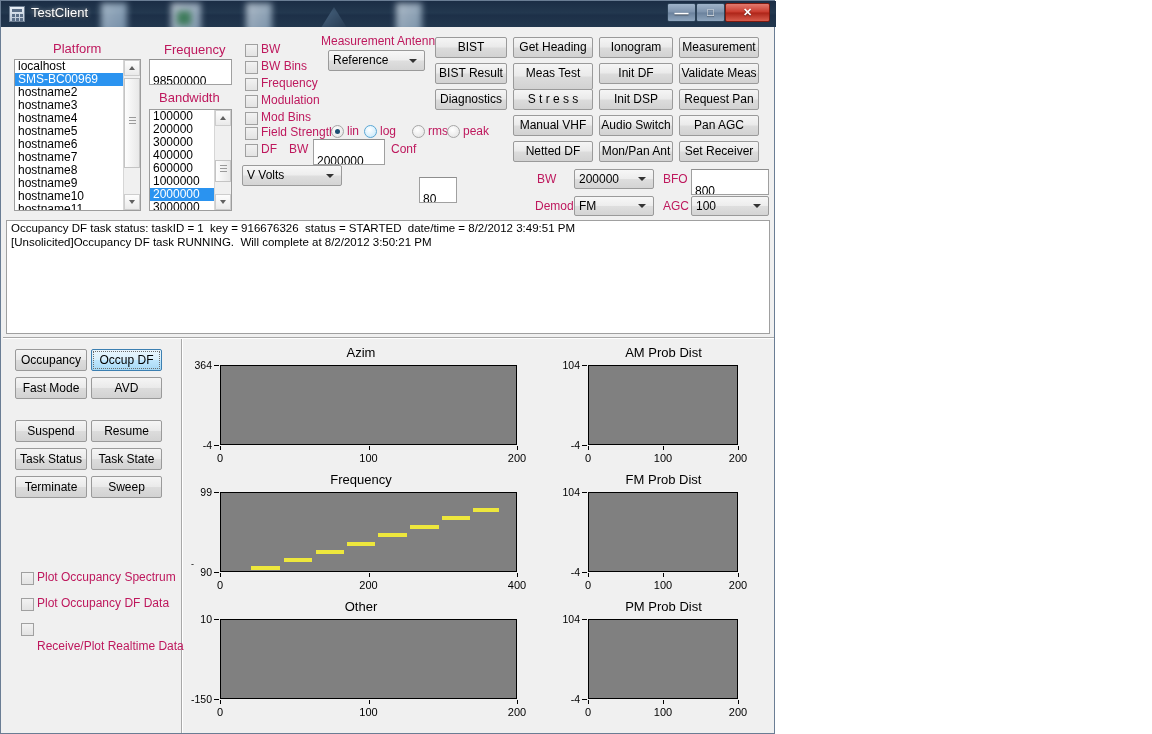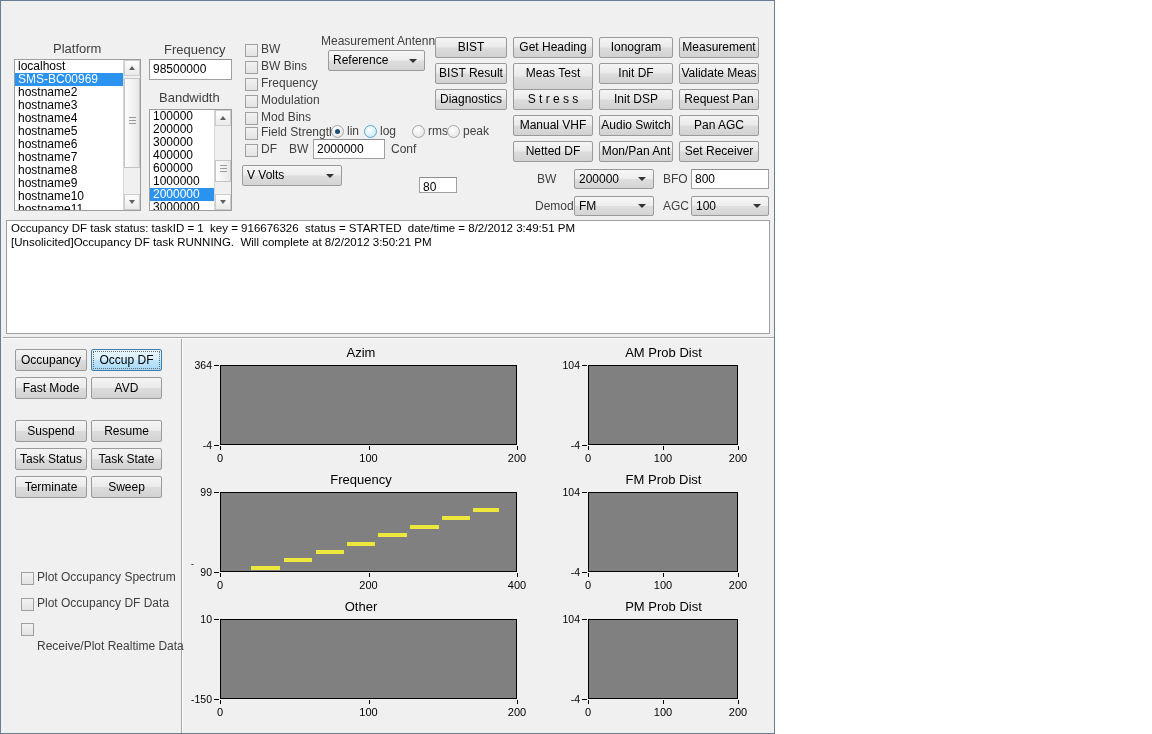--- a/index.html
+++ b/index.html
@@ -90,21 +90,21 @@
     color: #ffffff;
     font-size: 11px;
     font-weight: bold;
     top: 2px;
     text-shadow: 0 1px 1px rgba(0,0,0,0.5);
   }
   #btn-min .wbtn-glyph { top: 1px; font-size: 14px; }
   .lbl {
     position: absolute;
     font-size: 12px;
-    color: #404040;
+    color: #be185d;
     white-space: nowrap;
   }
   .btn {
     position: absolute;
     background: linear-gradient(to bottom, #f5f5f5 0%, #eaeaea 48%, #dcdcdc 52%, #d2d2d2 100%);
     border: 1px solid #9a9a9a;
     border-radius: 2px;
     box-sizing: border-box;
     font-family: "Liberation Sans", sans-serif;
     font-size: 12px;
@@ -128,21 +128,21 @@
   }
   .txt {
     position: absolute;
     background: #ffffff;
     border: 1px solid #a0a0a0;
     border-top-color: #8e8e8e;
     box-sizing: border-box;
     font-family: "Liberation Sans", sans-serif;
     font-size: 12px;
     color: #000;
-    padding: 0 3px;
+    padding: 12px 3px;
     line-height: 18px;
     white-space: nowrap;
     overflow: hidden;
   }
   .combo {
     position: absolute;
     background: linear-gradient(to bottom, #f7f7f7 0%, #ededed 48%, #dedede 52%, #d4d4d4 100%);
     border: 1px solid #9a9a9a;
     border-radius: 2px;
     box-sizing: border-box;
@@ -350,20 +350,41 @@
     color: #000;
   }
 </style>
 </head>
 <body>
 
 <div id="screen">
 
   <div id="window">
 
+    <div id="titlebar">
+      <div class="glass-blob" style="left:100px;top:2px;width:26px;height:30px;background:linear-gradient(135deg,#cfe0ee,#8aa7c2);"></div>
+      <div class="glass-blob" style="left:170px;top:2px;width:30px;height:30px;background:linear-gradient(135deg,#e4ecf4,#9db7cd);"></div>
+      <div class="glass-blob" style="left:176px;top:10px;width:14px;height:14px;background:#1f6b3a;"></div>
+      <div class="glass-blob" style="left:245px;top:2px;width:26px;height:30px;background:linear-gradient(135deg,#dfe9f2,#93aec6);"></div>
+      <div class="glass-blob" style="left:318px;top:6px;width:30px;height:24px;background:linear-gradient(135deg,#5b7a97,#24364c);clip-path:polygon(50% 0,100% 100%,0 100%);"></div>
+      <div class="glass-blob" style="left:395px;top:2px;width:26px;height:30px;background:linear-gradient(135deg,#dde8f1,#93aec6);"></div>
+
+      <div id="title-icon"></div>
+      <div id="title-text">TestClient</div>
+
+      <div class="wbtn" id="btn-min">
+        <div class="wbtn-glyph">—</div>
+      </div>
+      <div class="wbtn" id="btn-max">
+        <div class="wbtn-glyph">□</div>
+      </div>
+      <div class="wbtn" id="btn-close">
+        <div class="wbtn-glyph">✕</div>
+      </div>
+    </div>
 
     <div class="lbl" style="left:52px;top:40px;font-size:13px;">Platform</div>
     <div class="listbox" id="platform-list" style="left:13px;top:58px;width:127px;height:152px;">
       <div class="items">
           <div class="item">localhost</div>
           <div class="item sel">SMS-BC00969</div>
           <div class="item">hostname2</div>
           <div class="item">hostname3</div>
           <div class="item">hostname4</div>
           <div class="item">hostname5</div>

